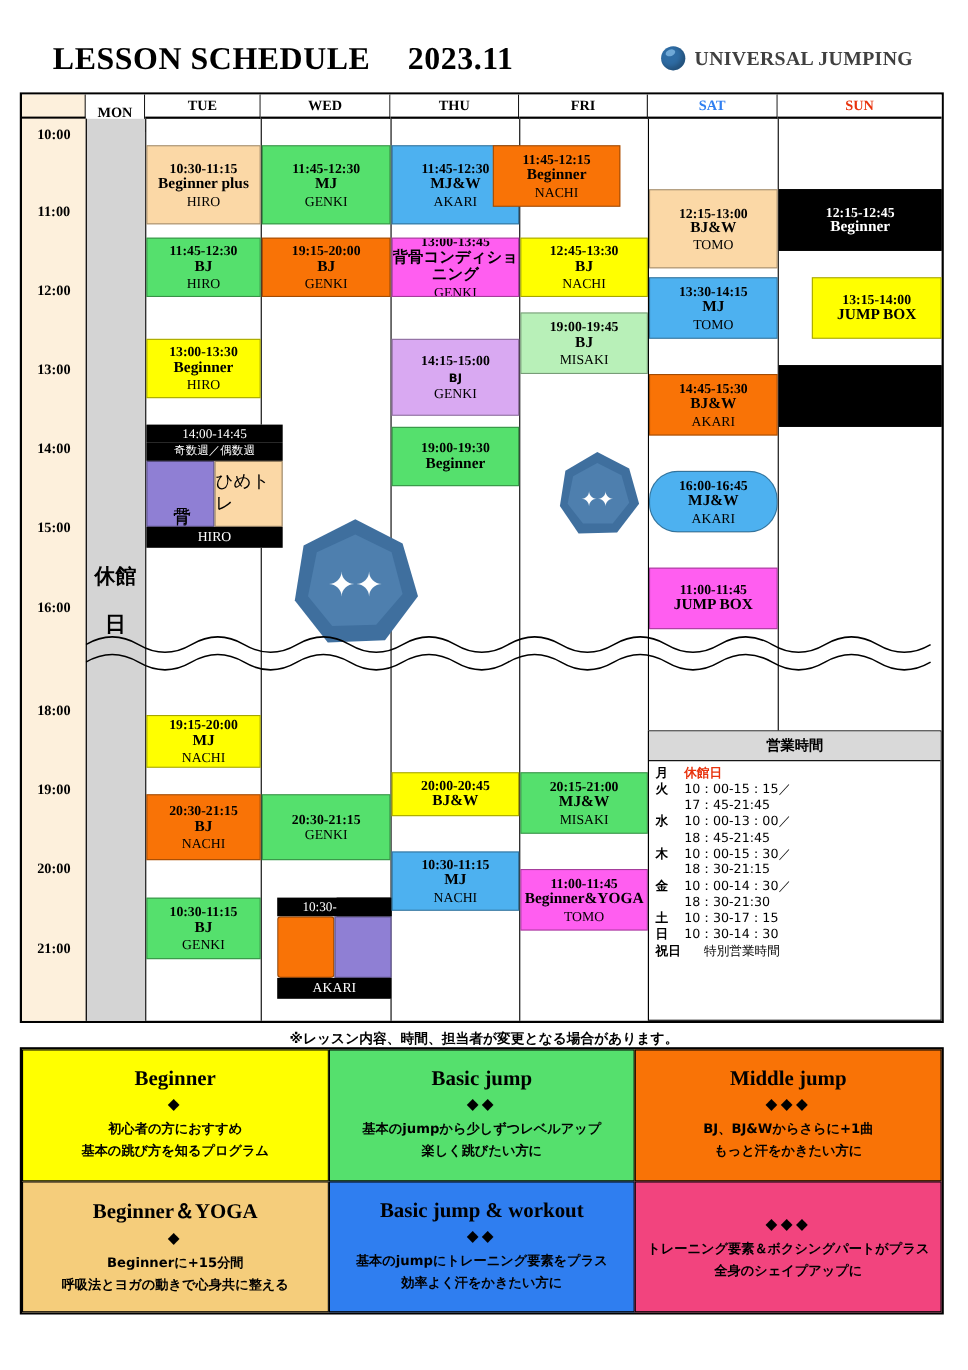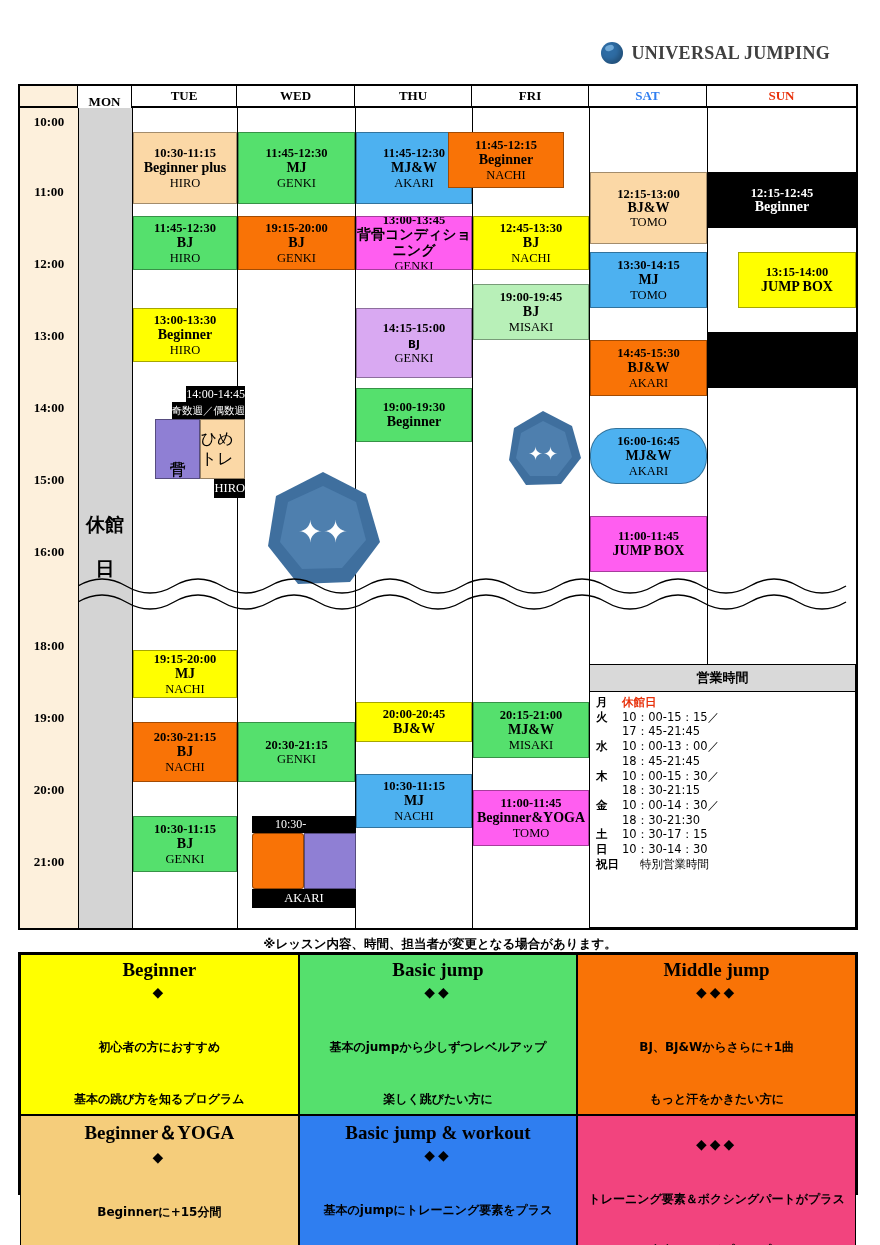--- a/index.html
+++ b/index.html
@@ -48,30 +48,33 @@
   .closed{color:#e8320c;font-weight:bold;}
 
   
   .note{position:absolute;left:0;top:936px;width:880px;text-align:center;font-family:"DejaVu Sans",sans-serif;font-weight:bold;font-size:12.5px;color:#000;}
 
   
   .legend{position:absolute;left:18px;top:952px;width:840px;height:243px;border:2px solid #000;box-sizing:border-box;display:grid;grid-template-columns:1fr 1fr 1fr;grid-template-rows:1fr 1fr;}
   .lg{box-sizing:border-box;border:1px solid #000;display:flex;flex-direction:column;align-items:center;justify-content:center;text-align:center;padding:4px;}
   .lg .lt{font-family:"Liberation Serif",serif;font-weight:bold;font-size:19px;}
   .lg .dia{font-size:14px;margin:3px 0 6px;letter-spacing:3px;}
-  .lg .ld{font-family:"DejaVu Sans",sans-serif;font-weight:bold;font-size:12px;line-height:1.65;margin-top:32px;}
+  .lg .ld{font-family:"DejaVu Sans",sans-serif;font-weight:bold;font-size:12px;line-height:1.65;}
 
   
   .deco{position:absolute;pointer-events:none;}
   .wave{position:absolute;pointer-events:none;}
 </style>
 </head>
 <body>
 
 <div class="header">
+  <div class="title">
+    <span>LESSON SCHEDULE</span><span class="ym">2023.11</span>
+  </div>
   <div class="brand">
     <span class="logo-ball"></span>
     <span class="brand-name">UNIVERSAL JUMPING</span>
   </div>
 </div>
 
 <div class="sched">
 
   <div class="cell hcell thead-blank" style="left:0;top:0;width:58px;height:22px;"></div>
   <div class="cell hcell" style="left:58px;top:0;width:54px;height:34px;">MON</div>
@@ -116,21 +119,21 @@
     <div class="tm">11:45-12:30</div>
     <div class="nm">BJ</div>
     <div class="ins">HIRO</div>
   </div>
   <div class="lesson" style="left:113px;top:222px;width:104px;height:54px;background:#ffff00;">
     <div class="tm">13:00-13:30</div>
     <div class="nm">Beginner</div>
     <div class="ins">HIRO</div>
   </div>
 
-  <div class="split" style="left:113px;top:300px;width:112px;height:112px;background:#fff;align-items:flex-end;">
+  <div class="split" style="left:113px;top:300px;width:124px;height:112px;background:#fff;">
     <div class="bar" style="height:16px;line-height:16px;">14:00-14:45</div>
     <div class="jpbar" style="height:17px;line-height:17px;">奇数週／偶数週</div>
     <div class="row2" style="height:60px;">
       <div class="half" style="background:#8f7fd4;">
         <span class="jp" style="writing-mode:vertical-rl;letter-spacing:1px;">背骨</span>
       </div>
       <div class="half" style="background:#fbd8a6;">
         <span class="jp" style="line-height:1.25;">ひめトレ</span>
       </div>
     </div>

